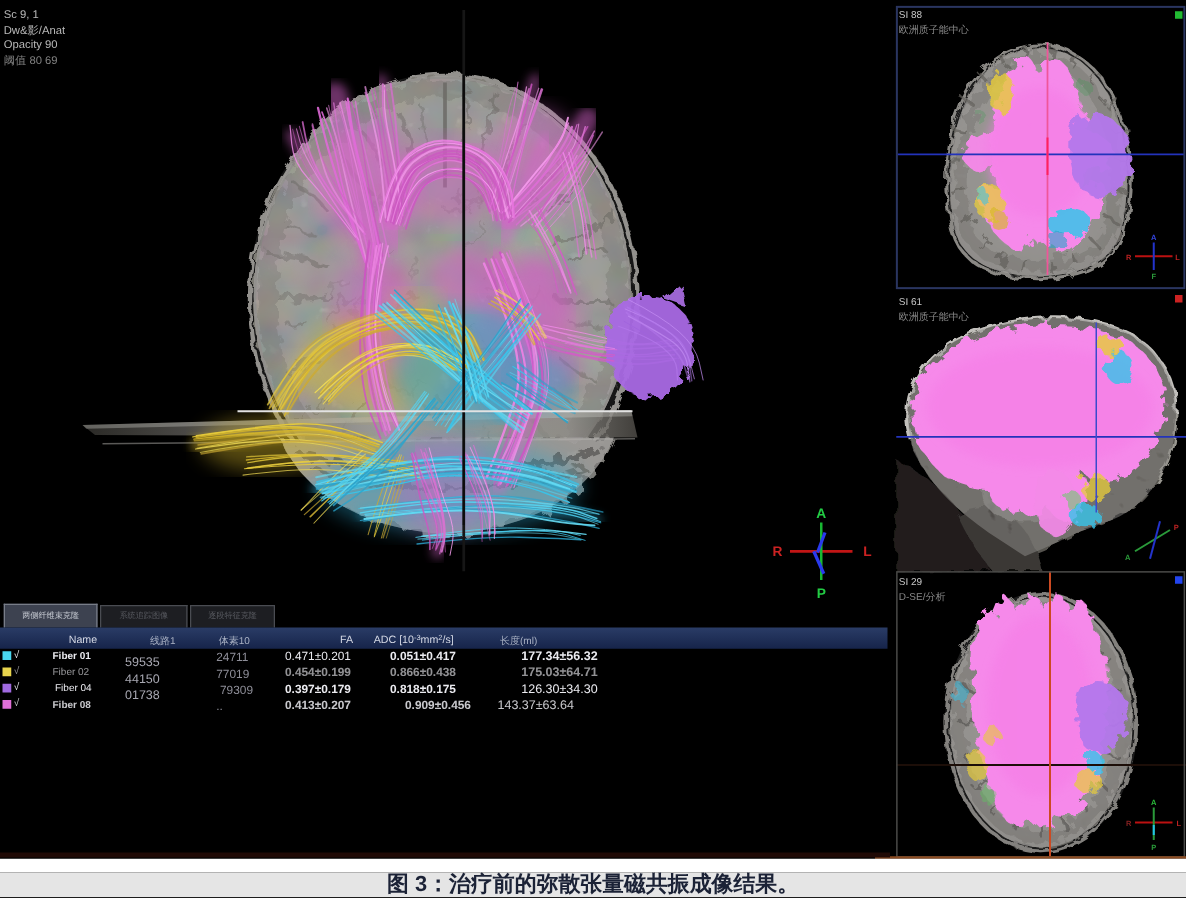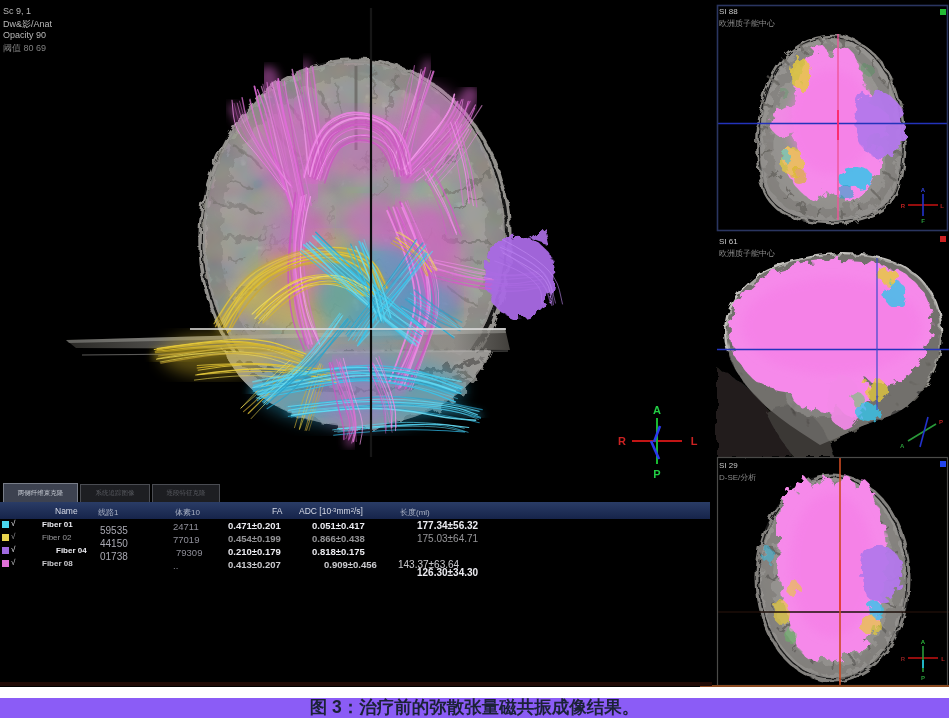--- a/index.html
+++ b/index.html
@@ -604,53 +604,53 @@
 <div class="tl" style="top:18px">Dw&amp;影/Anat</div>
 <div class="tl" style="top:30px">Opacity  90</div>
 <div class="tl" style="top:42px;color:#818181">阈值 80 69</div>
 
 <div style="position:absolute;left:3px;top:483px;width:73px;height:18px;background:#3d4250;border:1px solid #787d88;border-bottom:none;color:#c8ccd4;font-size:6.5px;text-align:center;line-height:17px;overflow:hidden">两侧纤维束克隆</div>
 <div style="position:absolute;left:80px;top:484px;width:68px;height:17px;background:#1d1e22;border:1px solid #4a4c52;border-bottom:none;color:#585a60;font-size:6.5px;text-align:center;line-height:16px;overflow:hidden">系统追踪图像</div>
 <div style="position:absolute;left:152px;top:484px;width:66px;height:17px;background:#1d1e22;border:1px solid #4a4c52;border-bottom:none;color:#585a60;font-size:6.5px;text-align:center;line-height:16px;overflow:hidden">逐段特征克隆</div>
 <div style="position:absolute;left:0;top:502px;width:710px;height:17px;background:linear-gradient(#2a3c66,#16244a)"></div>
 <div style="position:absolute;left:0;top:502px;width:710px;height:33px;color:#d6dae6;font-size:8px">
   <span style="position:absolute;left:55px;top:4px;font-size:8.5px">Name</span>
-  <span style="position:absolute;left:98px;top:5px;color:#aab2c4">线路1</span>
+  <span style="position:absolute;left:120px;top:5px;color:#aab2c4">线路1</span>
   <span style="position:absolute;left:175px;top:5px;color:#aab2c4">体素10</span>
   <span style="position:absolute;left:272px;top:4px;font-size:8.5px">FA</span>
   <span style="position:absolute;left:299px;top:4px;font-size:8.5px">ADC [10<span style="font-size:6px;vertical-align:2px">-3</span>mm<span style="font-size:6px;vertical-align:2px">2</span>/s]</span>
   <span style="position:absolute;left:400px;top:5px;color:#aab2c4">长度(ml)</span>
 </div>
 <div style="position:absolute;left:2px;top:521px;width:7px;height:7px;background:#4ad7f0"></div>
     <div style="position:absolute;left:11px;top:519px;color:rgba(235,235,240,1.0);font-size:8px">√</div>
     <div style="position:absolute;left:42px;top:520px;color:rgba(235,235,240,1.0);font-size:8px;font-weight:bold">Fiber 01</div>
     <div style="position:absolute;left:100px;top:525px;color:#a8a8b2;font-size:10px">59535</div>
     <div style="position:absolute;left:173px;top:521px;color:#8e8e98;font-size:9.5px">24711</div>
-    <div style="position:absolute;left:228px;top:520px;color:rgba(235,235,240,1.0);font-size:9.5px;font-weight:bold">0.471±0.201</div>
+    <div style="position:absolute;left:228px;top:520px;color:rgba(235,235,240,1.0);font-size:9.5px;font-weight:normal">0.471±0.201</div>
     <div style="position:absolute;left:312px;top:520px;color:rgba(235,235,240,1.0);font-size:9.5px;font-weight:bold">0.051±0.417</div>
     <div style="position:absolute;left:417px;top:520px;color:rgba(235,235,240,1.0);font-size:10px;font-weight:bold">177.34±56.32</div>
     <div style="position:absolute;left:2px;top:534px;width:7px;height:7px;background:#e8d44d"></div>
     <div style="position:absolute;left:11px;top:532px;color:rgba(235,235,240,0.62);font-size:8px">√</div>
     <div style="position:absolute;left:42px;top:533px;color:rgba(235,235,240,0.62);font-size:8px;font-weight:normal">Fiber 02</div>
     <div style="position:absolute;left:100px;top:538px;color:#a8a8b2;font-size:10px">44150</div>
     <div style="position:absolute;left:173px;top:534px;color:#8e8e98;font-size:9.5px">77019</div>
     <div style="position:absolute;left:228px;top:533px;color:rgba(235,235,240,0.62);font-size:9.5px;font-weight:bold">0.454±0.199</div>
     <div style="position:absolute;left:312px;top:533px;color:rgba(235,235,240,0.62);font-size:9.5px;font-weight:bold">0.866±0.438</div>
-    <div style="position:absolute;left:417px;top:533px;color:rgba(235,235,240,0.62);font-size:10px;font-weight:normal">175.03±64.71</div>
+    <div style="position:absolute;left:417px;top:533px;color:rgba(235,235,240,0.62);font-size:10px;font-weight:bold">175.03±64.71</div>
     <div style="position:absolute;left:2px;top:547px;width:7px;height:7px;background:#a06ae0"></div>
     <div style="position:absolute;left:11px;top:545px;color:rgba(235,235,240,1.0);font-size:8px">√</div>
-    <div style="position:absolute;left:56px;top:546px;color:rgba(235,235,240,1.0);font-size:8px;font-weight:bold">Fiber 04</div>
+    <div style="position:absolute;left:44px;top:546px;color:rgba(235,235,240,1.0);font-size:8px;font-weight:normal">Fiber 04</div>
     <div style="position:absolute;left:100px;top:551px;color:#a8a8b2;font-size:10px">01738</div>
     <div style="position:absolute;left:176px;top:547px;color:#8e8e98;font-size:9.5px">79309</div>
-    <div style="position:absolute;left:228px;top:546px;color:rgba(235,235,240,1.0);font-size:9.5px;font-weight:bold">0.210±0.179</div>
+    <div style="position:absolute;left:228px;top:546px;color:rgba(235,235,240,1.0);font-size:9.5px;font-weight:bold">0.397±0.179</div>
     <div style="position:absolute;left:312px;top:546px;color:rgba(235,235,240,1.0);font-size:9.5px;font-weight:bold">0.818±0.175</div>
-    <div style="position:absolute;left:417px;top:567px;color:rgba(235,235,240,1.0);font-size:10px;font-weight:bold">126.30±34.30</div>
+    <div style="position:absolute;left:417px;top:546px;color:rgba(235,235,240,1.0);font-size:10px;font-weight:normal">126.30±34.30</div>
     <div style="position:absolute;left:2px;top:560px;width:7px;height:7px;background:#e070d8"></div>
     <div style="position:absolute;left:11px;top:558px;color:rgba(235,235,240,0.85);font-size:8px">√</div>
     <div style="position:absolute;left:42px;top:559px;color:rgba(235,235,240,0.85);font-size:8px;font-weight:bold">Fiber 08</div>
     <div style="position:absolute;left:173px;top:560px;color:#8e8e98;font-size:9.5px">..</div>
     <div style="position:absolute;left:228px;top:559px;color:rgba(235,235,240,0.85);font-size:9.5px;font-weight:bold">0.413±0.207</div>
     <div style="position:absolute;left:324px;top:559px;color:rgba(235,235,240,0.85);font-size:9.5px;font-weight:bold">0.909±0.456</div>
     <div style="position:absolute;left:398px;top:559px;color:rgba(235,235,240,0.85);font-size:10px;font-weight:normal">143.37±63.64</div>
 
 <div style="position:absolute;left:0;top:682px;width:712px;height:4px;background:#200a06"></div>
 <div style="position:absolute;left:0;top:687px;width:949px;height:11px;background:#ffffff"></div>
-<div style="position:absolute;left:0;top:698px;width:949px;height:20px;background:#8b5cf6;color:#1b2236;font-size:17.5px;font-weight:bold;text-align:center;line-height:19px">图 3：治疗前的弥散张量磁共振成像结果。</div>
+<div style="position:absolute;left:0;top:698px;width:949px;height:20px;background:#e5e5e5;color:#1b2236;font-size:17.5px;font-weight:bold;text-align:center;line-height:19px">图 3：治疗前的弥散张量磁共振成像结果。</div>
 </div>
 </body></html>

